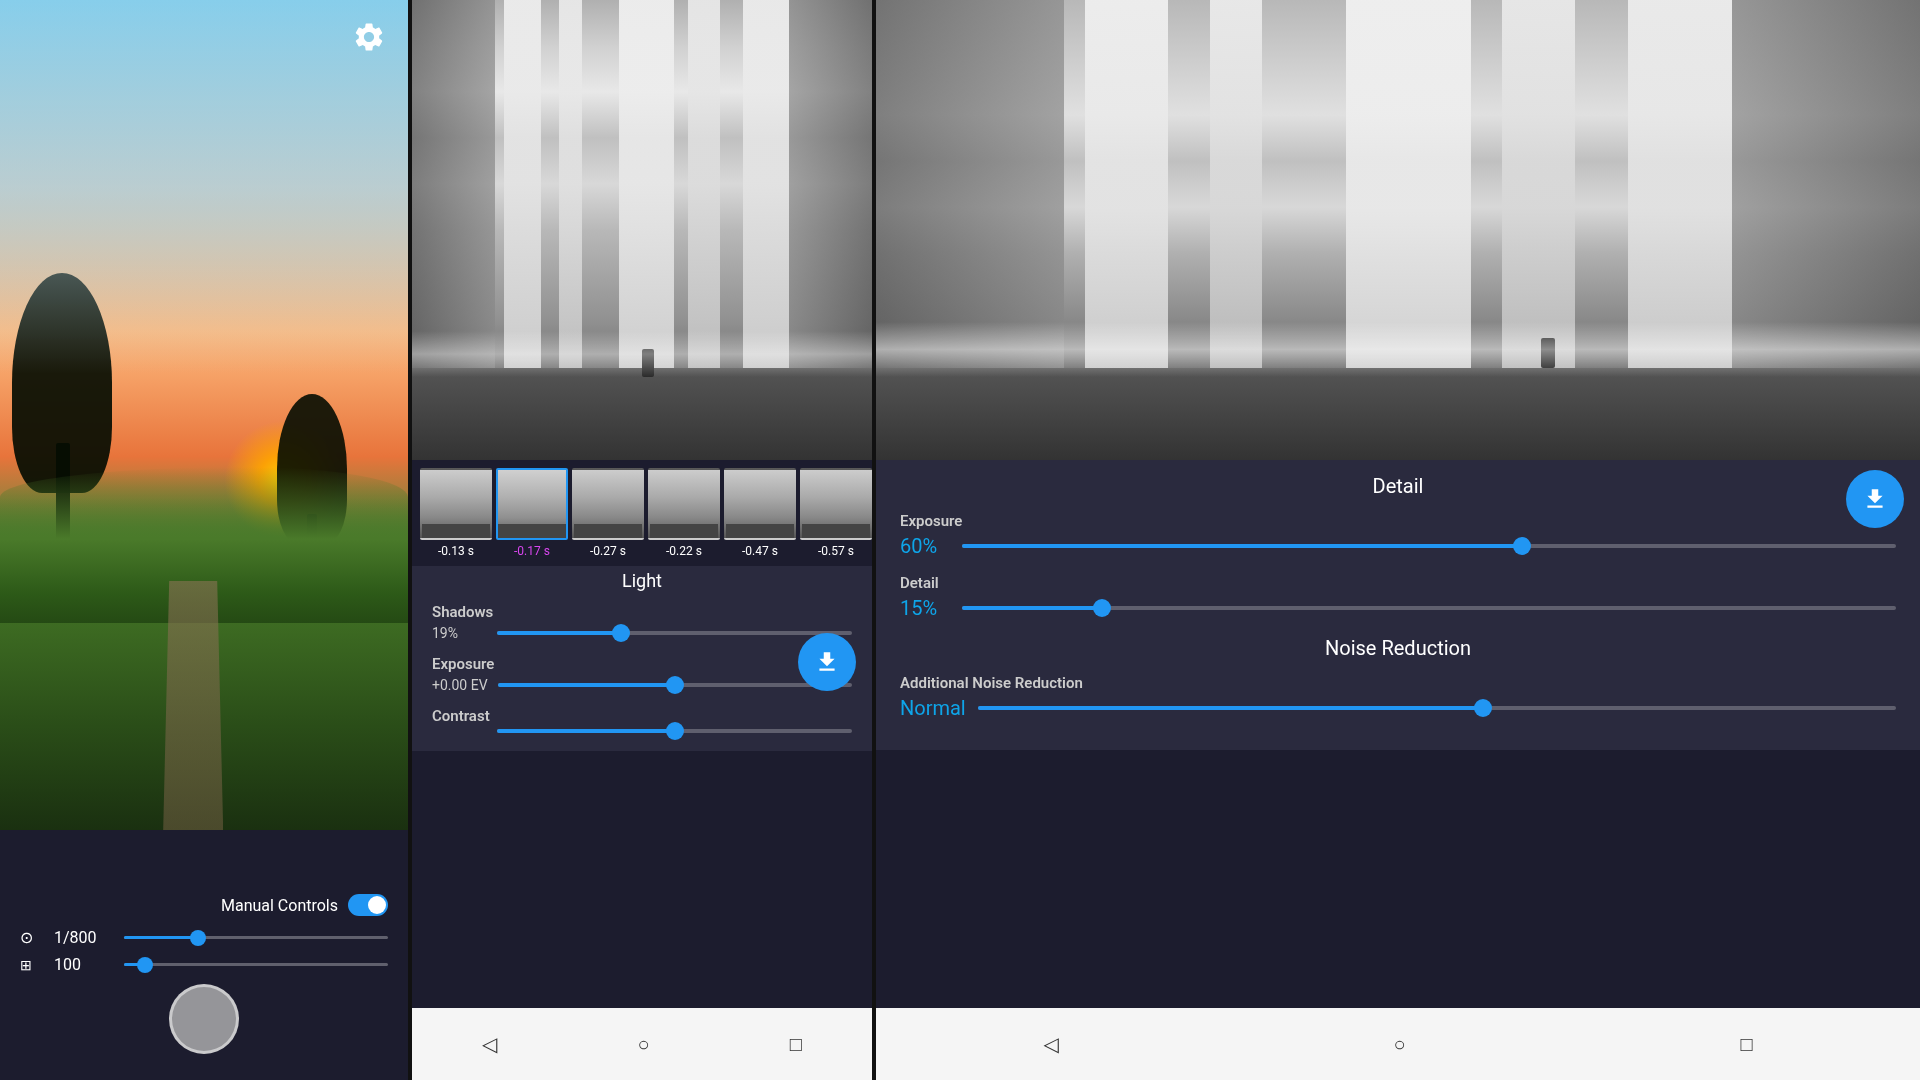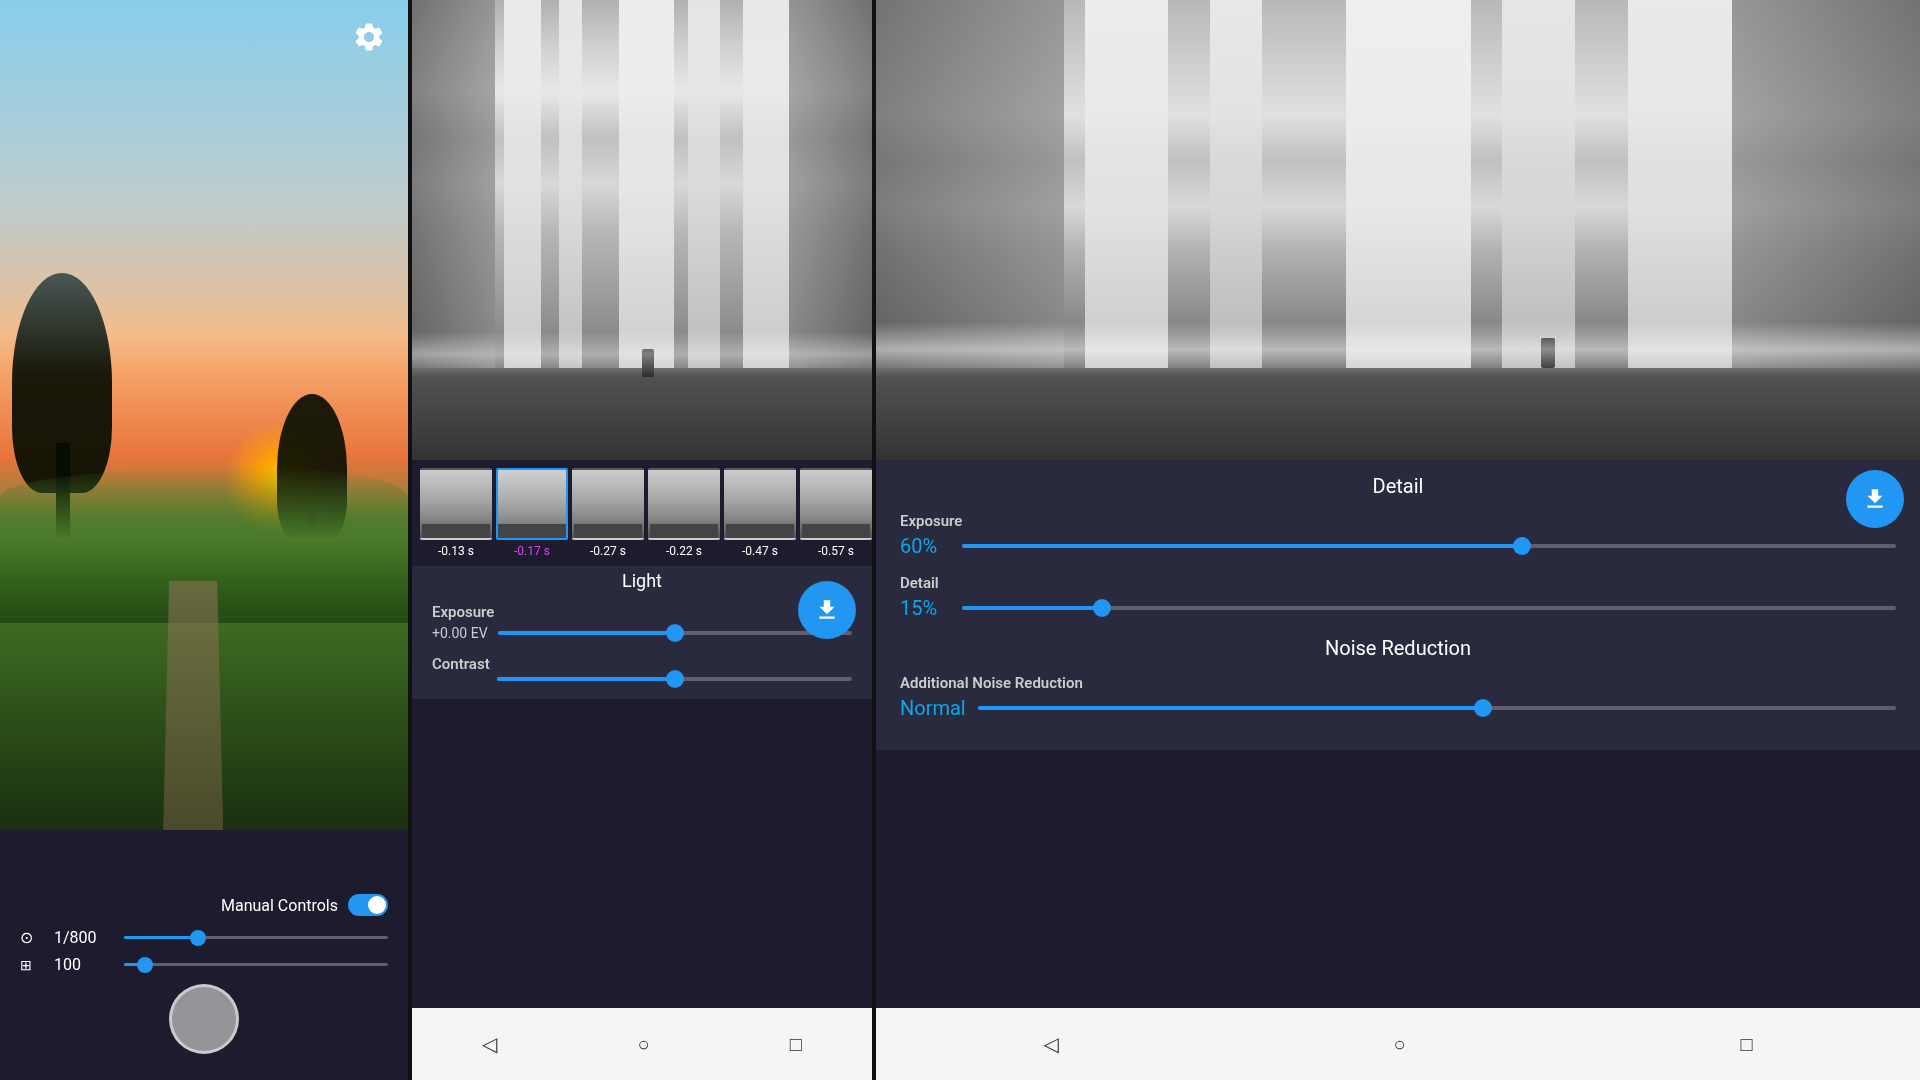--- a/index.html
+++ b/index.html
@@ -597,20 +597,30 @@
       <div class="film-thumb" style="background:linear-gradient(180deg,#ccc 0%,#aaa 40%,#888 70%,#555 100%);">
         <div style="position:absolute;bottom:0;left:0;right:0;height:20%;background:#444;"></div>
       </div>
       <div class="film-label">-0.57 s</div>
     </div>
   </div>
 
   <div class="light-panel" style="position:relative;">
     <div class="section-title">Light</div>
 
+    <div class="control-row">
+      <div class="control-label">Shadows</div>
+      <div class="control-value-row">
+        <span class="control-value">19%</span>
+        <div class="ctrl-track">
+          <div class="ctrl-fill" style="width:35%;"></div>
+          <div class="ctrl-thumb" style="left:calc(35% - 9px);"></div>
+        </div>
+      </div>
+    </div>
 
     <div class="control-row">
       <div class="control-label">Exposure</div>
       <div class="control-value-row">
         <span class="control-value">+0.00 EV</span>
         <div class="ctrl-track">
           <div class="ctrl-fill" style="width:50%;"></div>
           <div class="ctrl-thumb" style="left:calc(50% - 9px);"></div>
         </div>
       </div>

